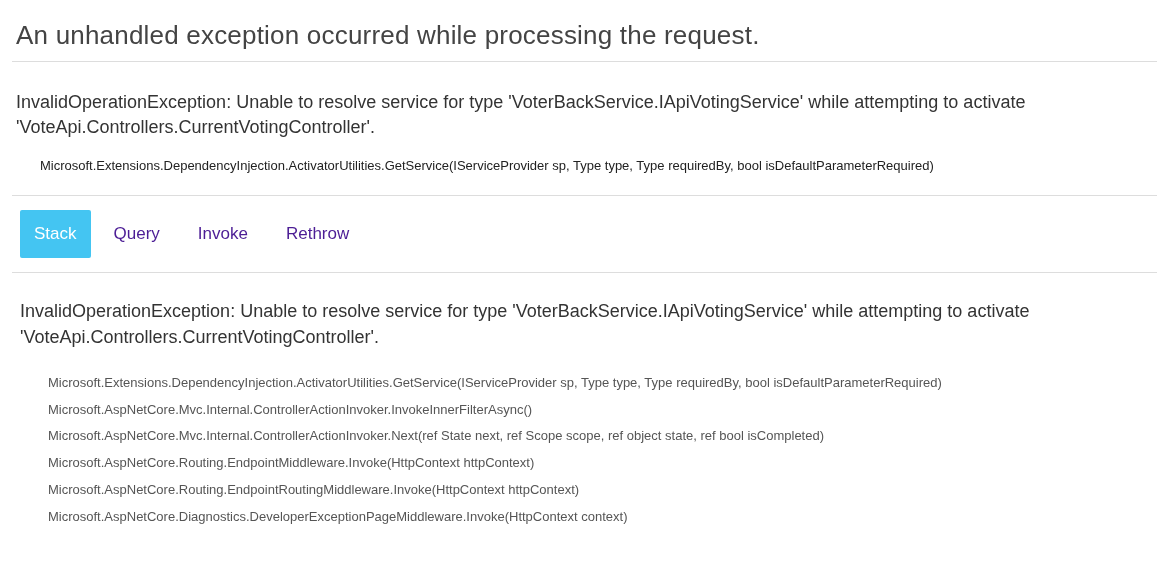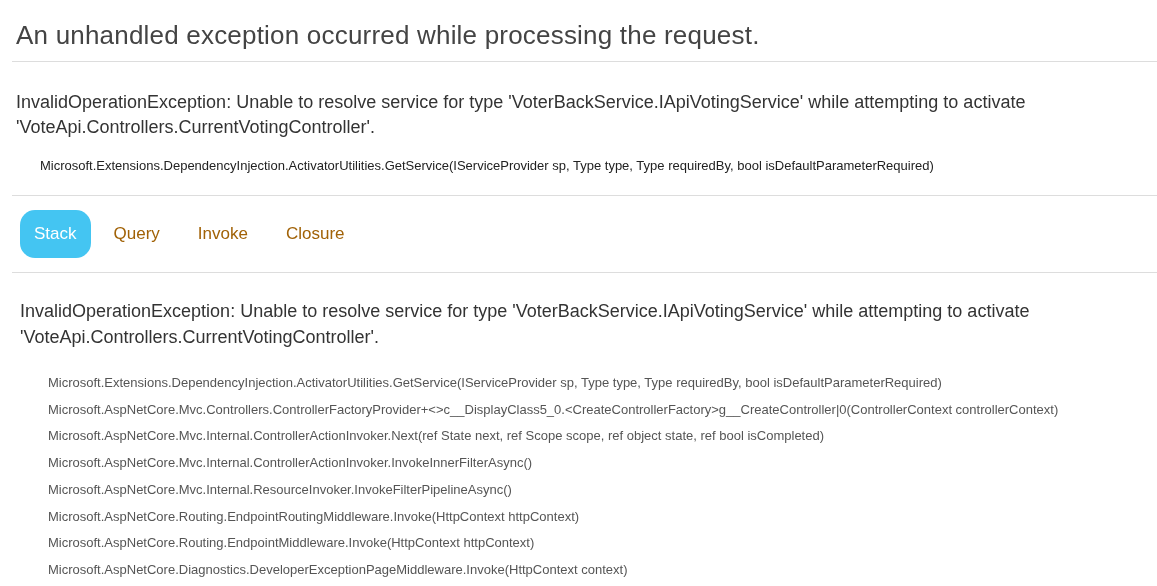--- a/index.html
+++ b/index.html
@@ -46,30 +46,29 @@
     }
     .tabs {
       display: flex;
       align-items: center;
       padding: 6px 4px;
       gap: 0;
     }
     .tab {
       font-size: 17px;
       font-weight: 300;
-      color: #a16207;
+      color: #4c1d95;
       padding: 6px 15px;
       cursor: pointer;
       border-radius: 2px;
     }
     .tab.active {
       background: #44c5f2;
       color: #fff;
       padding: 14px 14px;
-      border-radius: 15px;
     }
     .tabs-divider-bottom {
       border: none;
       border-bottom: 1px solid #ddd;
     }
     .stack-exception-msg {
       font-size: 18px;
       font-weight: 300;
       color: #333;
       padding: 22px 4px 8px 4px;
@@ -97,30 +96,28 @@
 <div class="exception-summary">InvalidOperationException: Unable to resolve service for type 'VoterBackService.IApiVotingService' while attempting to activate 'VoteApi.Controllers.CurrentVotingController'.</div>
 
 <div class="first-frame">Microsoft.Extensions.DependencyInjection.ActivatorUtilities.GetService(IServiceProvider sp, Type type, Type requiredBy, bool isDefaultParameterRequired)</div>
 
 <hr class="tabs-divider-top">
 
 <div class="tabs">
   <div class="tab active">Stack</div>
   <div class="tab">Query</div>
   <div class="tab">Invoke</div>
-  <div class="tab">Closure</div>
+  <div class="tab">Rethrow</div>
 </div>
 
 <hr class="tabs-divider-bottom">
 
 <div>
   <div class="stack-exception-msg">InvalidOperationException: Unable to resolve service for type 'VoterBackService.IApiVotingService' while attempting to activate 'VoteApi.Controllers.CurrentVotingController'.</div>
   <div class="stack-frames">
     <div class="frame">Microsoft.Extensions.DependencyInjection.ActivatorUtilities.GetService(IServiceProvider sp, Type type, Type requiredBy, bool isDefaultParameterRequired)</div>
-    <div class="frame">Microsoft.AspNetCore.Mvc.Controllers.ControllerFactoryProvider+&lt;&gt;c__DisplayClass5_0.&lt;CreateControllerFactory&gt;g__CreateController|0(ControllerContext controllerContext)</div>
+    <div class="frame">Microsoft.AspNetCore.Mvc.Internal.ControllerActionInvoker.InvokeInnerFilterAsync()</div>
     <div class="frame">Microsoft.AspNetCore.Mvc.Internal.ControllerActionInvoker.Next(ref State next, ref Scope scope, ref object state, ref bool isCompleted)</div>
-    <div class="frame">Microsoft.AspNetCore.Mvc.Internal.ControllerActionInvoker.InvokeInnerFilterAsync()</div>
-    <div class="frame">Microsoft.AspNetCore.Mvc.Internal.ResourceInvoker.InvokeFilterPipelineAsync()</div>
+    <div class="frame">Microsoft.AspNetCore.Routing.EndpointMiddleware.Invoke(HttpContext httpContext)</div>
     <div class="frame">Microsoft.AspNetCore.Routing.EndpointRoutingMiddleware.Invoke(HttpContext httpContext)</div>
-    <div class="frame">Microsoft.AspNetCore.Routing.EndpointMiddleware.Invoke(HttpContext httpContext)</div>
     <div class="frame">Microsoft.AspNetCore.Diagnostics.DeveloperExceptionPageMiddleware.Invoke(HttpContext context)</div>
   </div>
 </div>
 
 </body></html>

